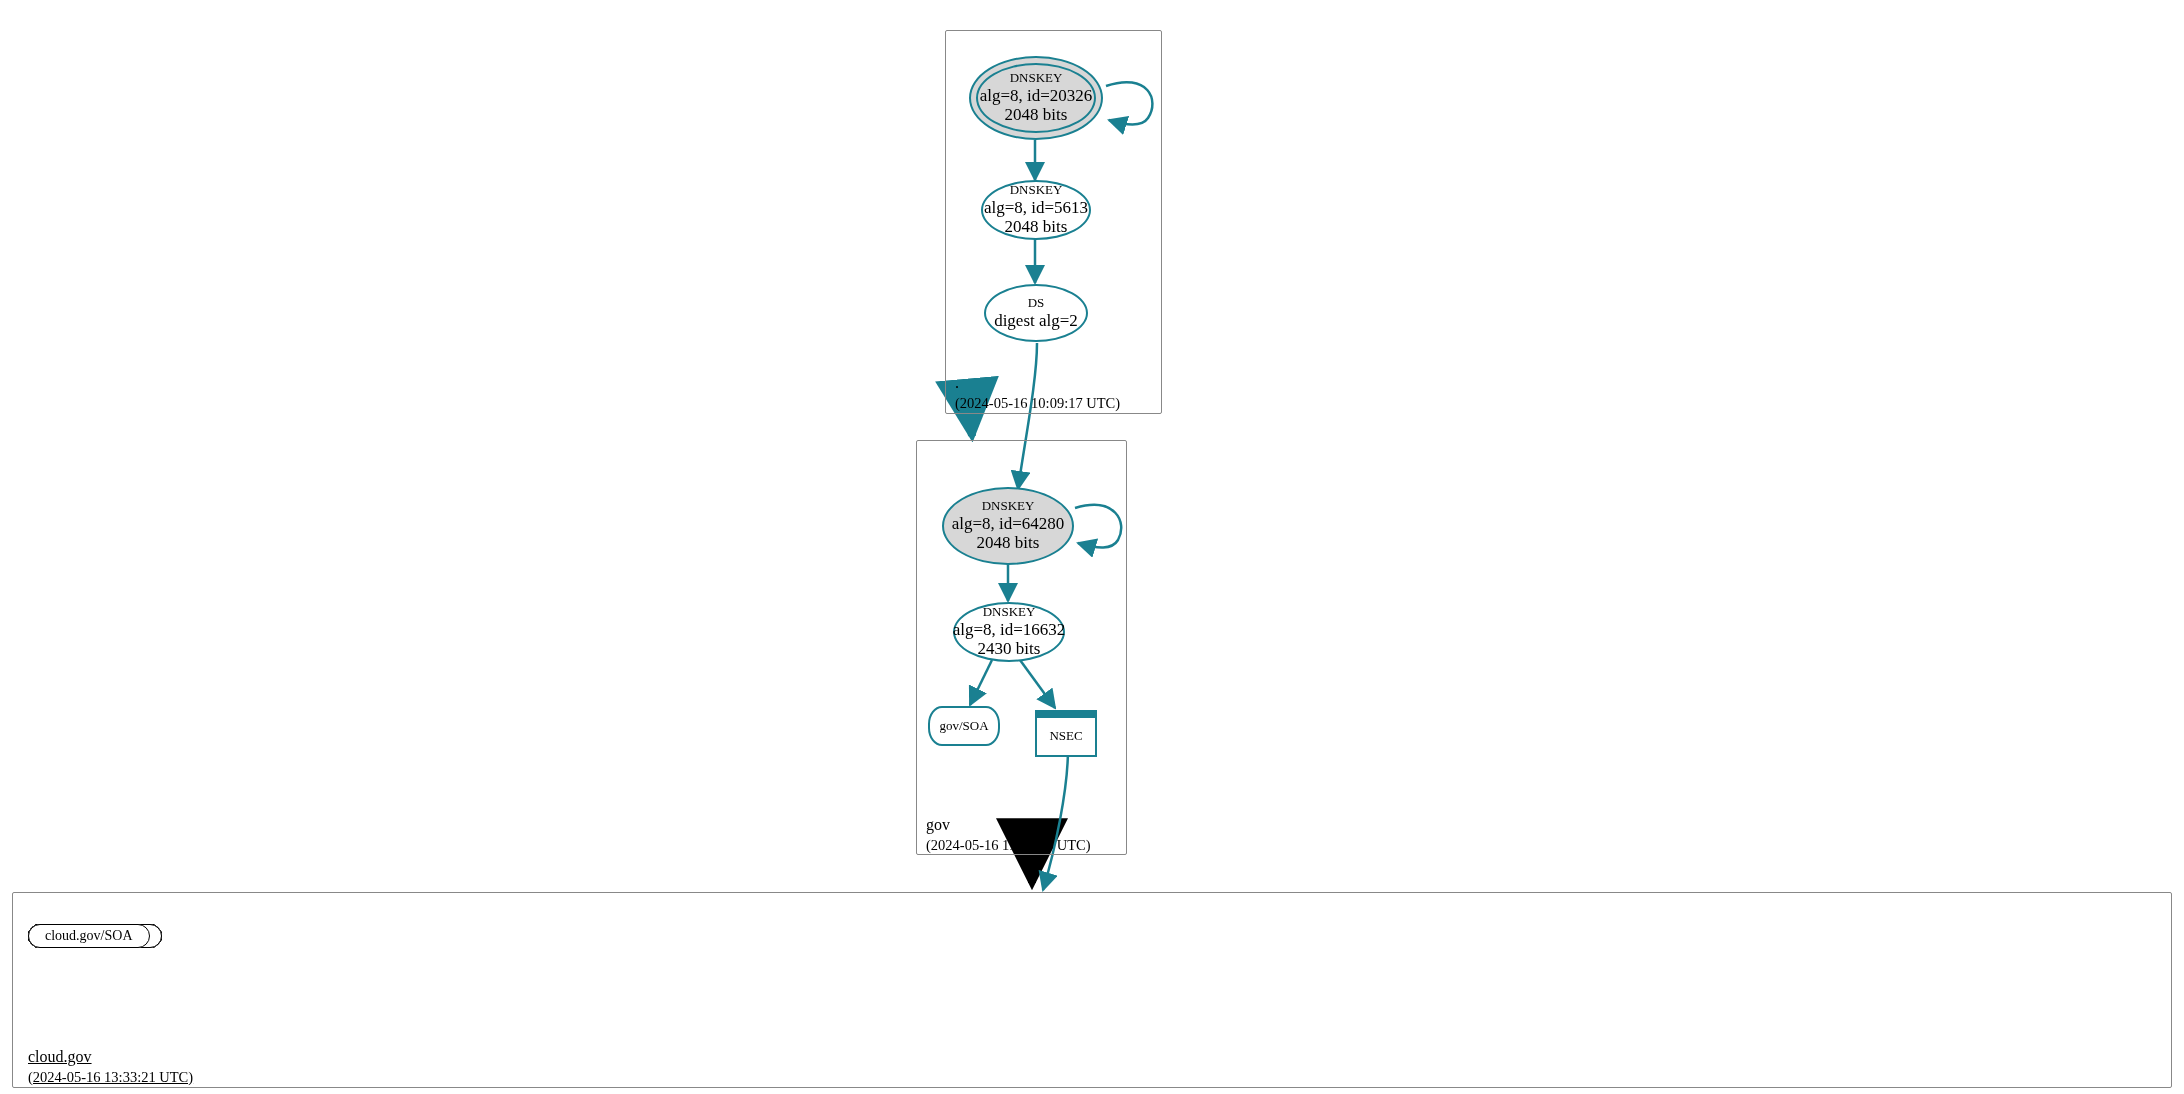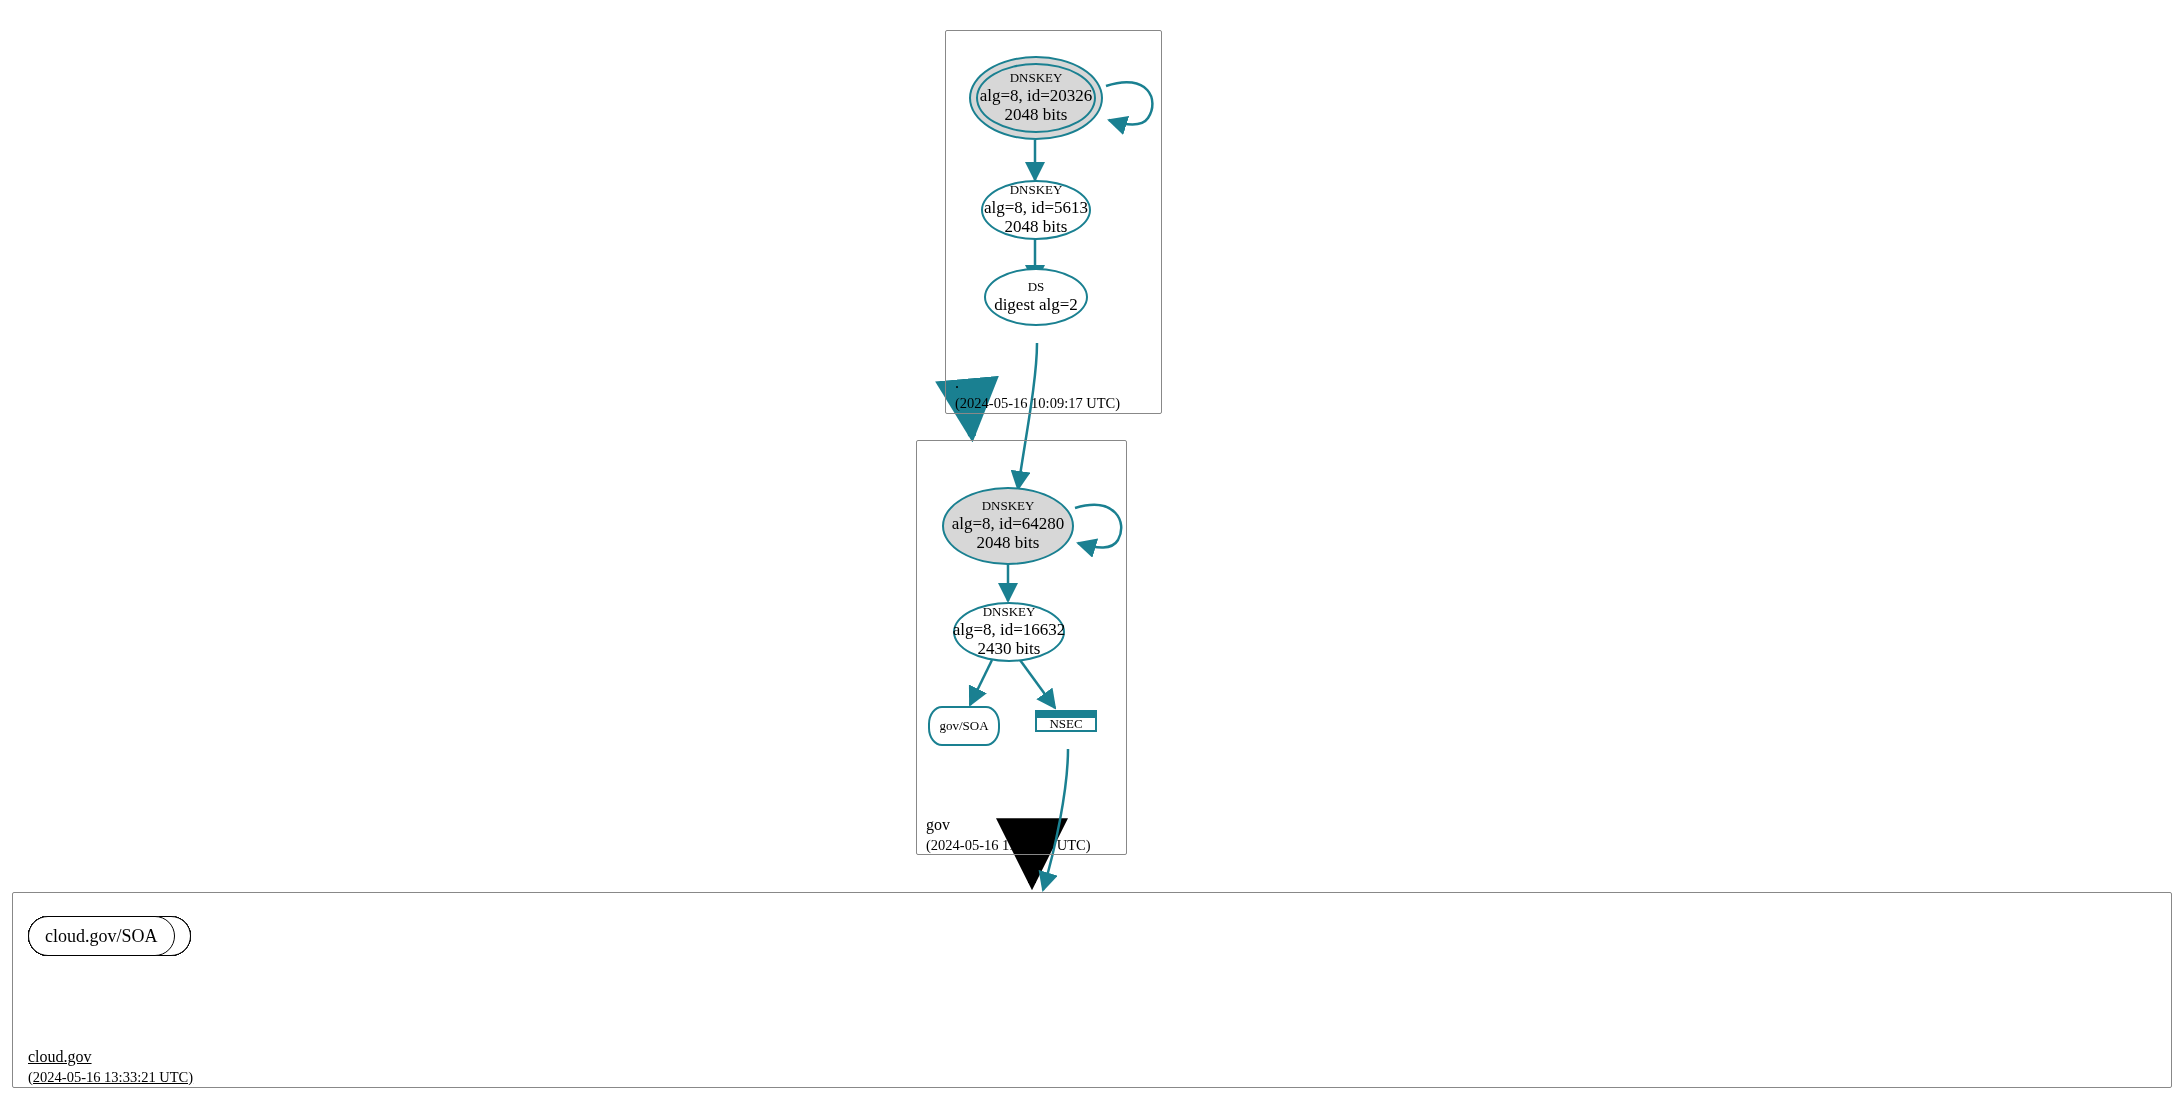--- a/index.html
+++ b/index.html
@@ -64,23 +64,23 @@
     border: 2.5px solid #1a8091;
     border-radius: 14px / 18px;
   }
   .nsec-box {
     border: 2.5px solid #1a8091;
     border-top-width: 8px;
   }
   .leaf {
     border: 1.5px solid #000;
     border-radius: 26px;
-    font-size: 18px;
+    font-size: 14px;
     padding: 0 16px;
-    height: 40px;
+    height: 24px;
   }
   .leaf-row {
     position: absolute;
     display: flex;
     gap: 32px;
     align-items: center;
   }
 </style>
 </head>
 <body>
@@ -131,21 +131,21 @@
     <span class="sub">alg=8, id=20326</span>
     <span class="sub">2048 bits</span>
   </div>
 
   <div class="node ellipse teal-border white-fill" style="left:981px; top:180px; width:110px; height:60px;">
     <span class="h">DNSKEY</span>
     <span class="sub">alg=8, id=5613</span>
     <span class="sub">2048 bits</span>
   </div>
 
-  <div class="node ellipse teal-border white-fill" style="left:984px; top:268px; width:104px; height:58px;">
+  <div class="node ellipse teal-border white-fill" style="left:984px; top:284px; width:104px; height:58px;">
     <span class="h">DS</span>
     <span class="sub">digest alg=2</span>
   </div>
 
   <div class="zone-box" style="left:916px; top:440px; width:211px; height:415px;"></div>
   <div class="zone-label" style="left:926px; top:816px;">
     <span>gov</span>
     <span class="ts">(2024-05-16 11:10:23 UTC)</span>
   </div>
 
@@ -158,21 +158,21 @@
   <div class="node ellipse teal-border white-fill" style="left:953px; top:602px; width:112px; height:60px;">
     <span class="h">DNSKEY</span>
     <span class="sub">alg=8, id=16632</span>
     <span class="sub">2430 bits</span>
   </div>
 
   <div class="node roundrect white-fill" style="left:928px; top:706px; width:72px; height:40px;">
     <span class="h">gov/SOA</span>
   </div>
 
-  <div class="node nsec-box white-fill" style="left:1035px; top:710px; width:62px; height:22px;">
+  <div class="node nsec-box white-fill" style="left:1035px; top:710px; width:62px; height:47px;">
     <span class="h">NSEC</span>
   </div>
 
   <div class="zone-box" style="left:12px; top:892px; width:2160px; height:196px;"></div>
   <div class="zone-label" style="left:28px; top:1048px;text-decoration:underline;">
     <span>cloud.gov</span>
     <span class="ts">(2024-05-16 13:33:21 UTC)</span>
   </div>
 
   <div class="leaf-row" id="leaf-row" style="left:28px; top:936px;">

